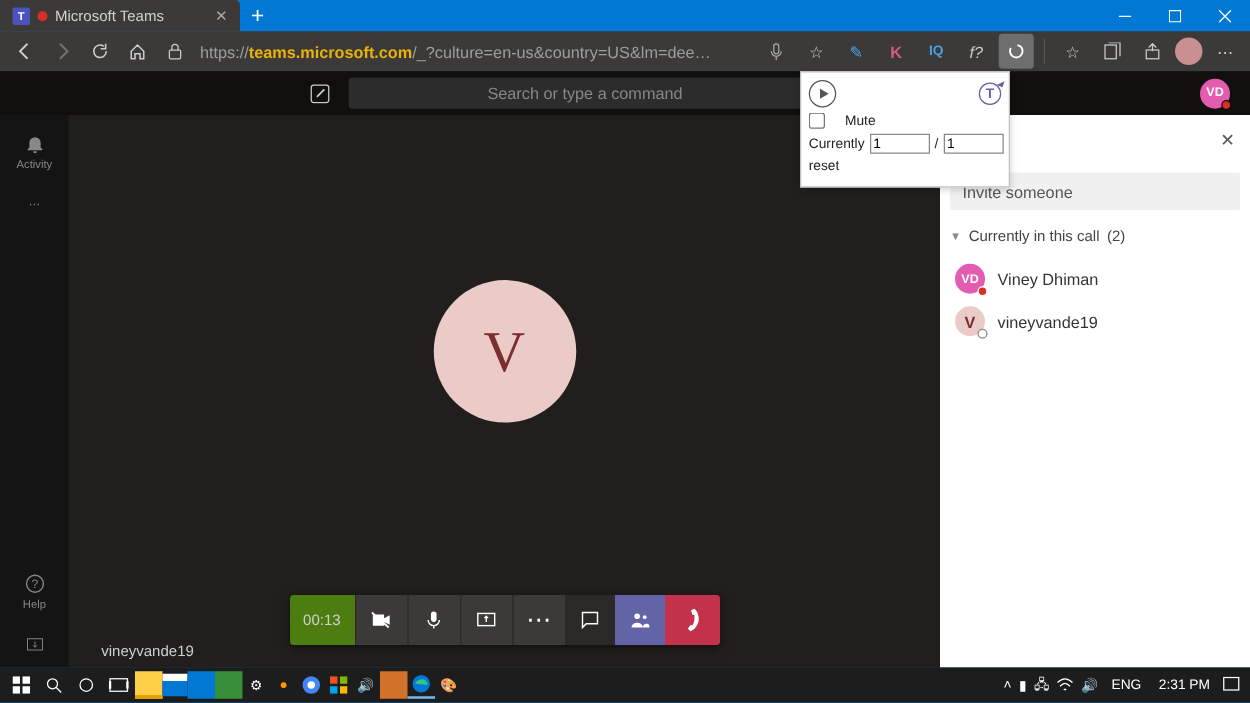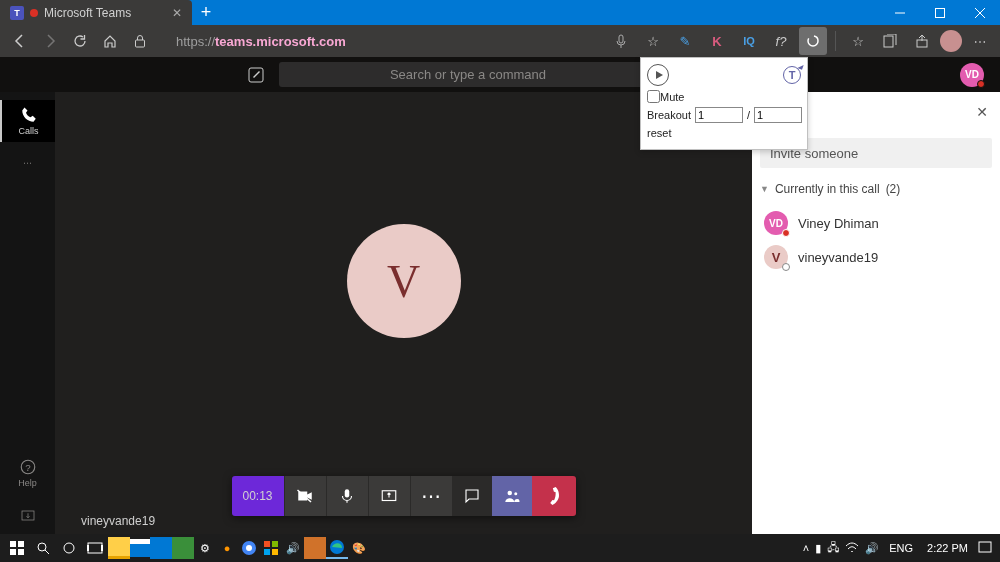--- a/index.html
+++ b/index.html
@@ -9,21 +9,21 @@
 .tab { height:25px; background:#3b3a39; display:flex; align-items:center; padding:0 10px; color:#d1d1d1; font-size:12px; margin-left:0; width:192px; border-top-right-radius:4px; }
 .tab-icon { width:14px; height:14px; background:#4b53bc; border-radius:2px; display:flex; align-items:center; justify-content:center; margin-right:6px; font-size:9px; color:#fff; font-weight:bold; }
 .rec-dot { width:8px; height:8px; background:#d93025; border-radius:50%; margin-right:6px; }
 .tab-close { margin-left:auto; color:#aaa; cursor:pointer; }
 .new-tab { width:28px; display:flex; align-items:center; justify-content:center; color:#fff; font-size:18px; }
 .win-controls { margin-left:auto; display:flex; }
 .win-btn { width:40px; height:25px; display:flex; align-items:center; justify-content:center; color:#fff; }
 
 .addrbar { height:32px; background:#3b3a39; display:flex; align-items:center; padding:0 6px; gap:2px; }
 .nav-btn { width:28px; height:28px; display:flex; align-items:center; justify-content:center; color:#d1d1d1; }
-.url { flex:0 0 auto; color:#d1d1d1; font-size:13px; display:flex; align-items:center; margin-left:20px; }
+.url { flex:0 0 auto; color:#d1d1d1; font-size:13px; display:flex; align-items:center; margin-left:4px; }
 .url .proto { color:#9e9e9e; }
 .ext-strip { display:flex; align-items:center; gap:4px; margin-left:auto; }
 .ext { width:28px; height:28px; display:flex; align-items:center; justify-content:center; color:#ccc; font-size:13px; }
 .ext.k { color:#d85b7e; font-weight:bold; }
 .ext.iq { color:#4aa0e6; font-weight:bold; font-size:11px; }
 .ext.pen { color:#4aa0e6; }
 .ext.spin { background:#6e6e6e; border-radius:3px; }
 .avatar-small { width:22px; height:22px; border-radius:50%; background:#c89090; }
 
 .teams-app { position:absolute; top:57px; left:0; right:0; bottom:28px; background:#1f1f1f; display:flex; flex-direction:column; }
@@ -39,21 +39,21 @@
 .rail-item.active { background:#000; border-left:2px solid #c8c8c8; }
 .rail-item svg, .rail-item .ricon { width:18px; height:18px; fill:#8a8886; color:#8a8886; display:flex; align-items:center; justify-content:center; }
 .rail-item.active svg { fill:#fff; }
 .rail-item.active { color:#d1d1d1; }
 .rail-spacer { flex:1; }
 
 .call-area { flex:1; background:#201f1e; position:relative; }
 .big-avatar { position:absolute; left:50%; top:50%; transform:translate(-50%,-78%); width:114px; height:114px; border-radius:50%; background:#eacbc7; display:flex; align-items:center; justify-content:center; color:#7a2e2e; font-size:46px; font-family:Georgia,serif;}
 .call-toolbar { position:absolute; bottom:18px; left:50%; transform:translateX(-50%); height:40px; display:flex; border-radius:3px; overflow:hidden; box-shadow:0 2px 8px rgba(0,0,0,.5);}
 .tb-seg { height:40px; display:flex; align-items:center; justify-content:center; }
-.tb-time { width:52px; background:#6d28d9; color:#d1d1d1; font-size:12px; }
+.tb-time { width:52px; background:#4d7c0f; color:#d1d1d1; font-size:12px; }
 .tb-btn { width:42px; background:#3b3a39; color:#fff; border-left:1px solid #2b2a29;}
 .tb-btn svg { width:18px; height:18px; fill:#fff; }
 .tb-dark { width:40px; background:#2b2a29; color:#fff; }
 .tb-people { width:40px; background:#6264a7; }
 .tb-hang { width:44px; background:#c4314b; }
 .caller-name { position:absolute; left:26px; bottom:6px; color:#cfcfcf; font-size:12px; }
 
 .people-panel { width:248px; background:#fff; position:relative; padding:12px 8px; }
 .panel-close { position:absolute; right:12px; top:12px; color:#555; font-size:14px; cursor:pointer; }
 .invite { margin-top:34px; height:30px; background:#f0f0f0; border-radius:2px; display:flex; align-items:center; padding:0 10px; color:#555; font-size:13px; }
@@ -69,21 +69,21 @@
 .pres.ring { background:#fff; border:1px solid #888; }
 
 .ext-popup { position:absolute; left:640px; top:57px; width:168px; background:#fff; border:1px solid #c0c0c0; padding:6px; font-size:11px; color:#222; box-shadow:0 2px 6px rgba(0,0,0,.2); z-index:50;}
 .ext-popup .row { display:flex; align-items:center; gap:4px; margin-bottom:4px; }
 .play { width:22px; height:22px; border:1.5px solid #555; border-radius:50%; display:flex; align-items:center; justify-content:center; }
 .play::after { content:""; border-left:7px solid #555; border-top:4px solid transparent; border-bottom:4px solid transparent; margin-left:2px;}
 .tcircle { width:18px; height:18px; border:1.5px solid #6264a7; border-radius:50%; color:#6264a7; font-size:11px; font-weight:bold; display:flex; align-items:center; justify-content:center; margin-left:auto; position:relative;}
 .tcircle::before { content:""; position:absolute; top:-3px; right:-3px; border-right:5px solid #6264a7; border-top:5px solid transparent; transform:rotate(20deg);}
 .ext-popup input[type=text]{ width:44px; height:16px; border:1px solid #888; font-size:11px; padding:0 2px;}
 .ext-popup input.wide{ width:48px;}
-.ext-popup label{ display:flex; align-items:center; gap:0;}
+.ext-popup label{ display:flex; align-items:center; gap:16px;}
 
 .taskbar { position:absolute; left:0; right:0; bottom:0; height:28px; background:#1d1d1d; display:flex; align-items:center; padding:0 4px; color:#fff; font-size:11px; }
 .tbar-icon { width:26px; height:28px; display:flex; align-items:center; justify-content:center; }
 .tbar-right { margin-left:auto; display:flex; align-items:center; gap:6px; padding-right:4px; }
 .tbar-right .t { padding:0 4px; }
 .tcolor { width:22px; height:22px; display:flex; align-items:center; justify-content:center; }
 
 svg { display:block; }
 </style>
 </head>
@@ -140,21 +140,22 @@
       </svg>
     </div>
   <div class="nav-btn">
       <svg width="12" height="14">
         <rect x="1.5" y="6" width="9" height="7" rx="1" fill="none" stroke="#ccc"></rect>
         <path d="M3.5 6V4a2.5 2.5 0 015 0v2" fill="none" stroke="#ccc"></path>
       </svg>
     </div>
   <div class="url">
     <span class="proto">https://</span>
-    <b style="color:#f9a8d4">teams.microsoft.com</b>
+    <b style="color:#eab308">teams.microsoft.com</b>
+    <span class="proto">/_?culture=en-us&amp;country=US&amp;lm=dee…</span>
   </div>
   <div class="ext-strip">
     <div class="ext">
         <svg width="12" height="14">
           <rect x="4" y="1" width="4" height="8" rx="2" fill="none" stroke="#aaa"></rect>
           <path d="M2 7a4 4 0 008 0M6 11v3" stroke="#aaa" fill="none"></path>
         </svg>
       </div>
     <div class="ext">☆</div>
     <div class="ext pen">✎</div>
@@ -194,25 +195,25 @@
         </svg>
       </div>
     <div class="search">Search or type a command</div>
     <div class="top-avatar">
       <span>VD</span>
       <span class="presence"></span>
     </div>
   </div>
   <div class="teams-body">
     <div class="rail">
-      <div class="rail-item active">
+      <div class="rail-item">
           <svg viewBox="0 0 24 24">
-            <path d="M6 2l4 4-2 3c1 3 3 5 6 6l3-2 4 4-3 4c-8 0-15-7-15-15z"></path>
+            <path d="M12 22a2 2 0 002-2h-4a2 2 0 002 2zm6-6V11a6 6 0 10-12 0v5l-2 2v1h16v-1z"></path>
           </svg>
-          <span>Calls</span>
+          <span>Activity</span>
         </div>
       <div class="rail-item" style="height:30px">
           <span class="ricon">⋯</span>
         </div>
       <div class="rail-spacer"></div>
       <div class="rail-item">
           <svg viewBox="0 0 24 24">
             <circle cx="12" cy="12" r="9" fill="none" stroke="#8a8886" stroke-width="1.5"></circle>
             <text x="12" y="17" text-anchor="middle" font-size="13" fill="#8a8886">?</text>
           </svg>
@@ -305,21 +306,21 @@
     <div class="play"></div>
     <div class="tcircle">T</div>
   </div>
   <div class="row">
     <label>
         <input type="checkbox" style=""> 
         <span>Mute</span>
       </label>
   </div>
   <div class="row">
-    <span>Breakout</span>
+    <span>Currently</span>
     <input class="wide" type="text" value="1" style="">
     <span>/</span>
     <input class="wide" type="text" value="1" style="">
   </div>
   <div class="row">
       <span>reset</span>
     </div>
 </div>
 
 <div class="taskbar">
@@ -382,20 +383,20 @@
     <span>˄</span>
     <span>▮</span>
     <span>🖧</span>
     <span>
         <svg width="14" height="12">
           <path d="M1 4c4-4 8-4 12 0M3 7c3-3 5-3 8 0M6 10c1-1 1-1 2 0" fill="none" stroke="#fff"></path>
         </svg>
       </span>
     <span>🔊</span>
     <span class="t">ENG</span>
-    <span class="t">2:22 PM</span>
+    <span class="t">2:31 PM</span>
     <span>
         <svg width="14" height="14">
           <rect x="1" y="1" width="12" height="10" fill="none" stroke="#fff"></rect>
         </svg>
       </span>
   </div>
 </div>
 
 </body></html>

